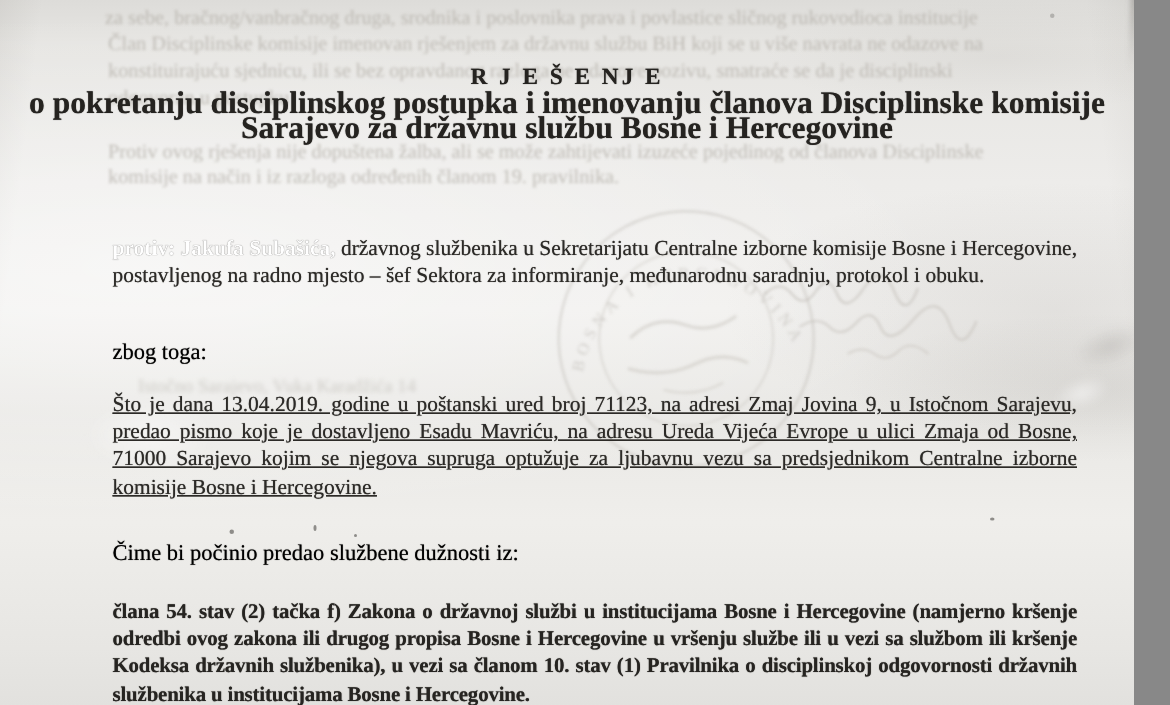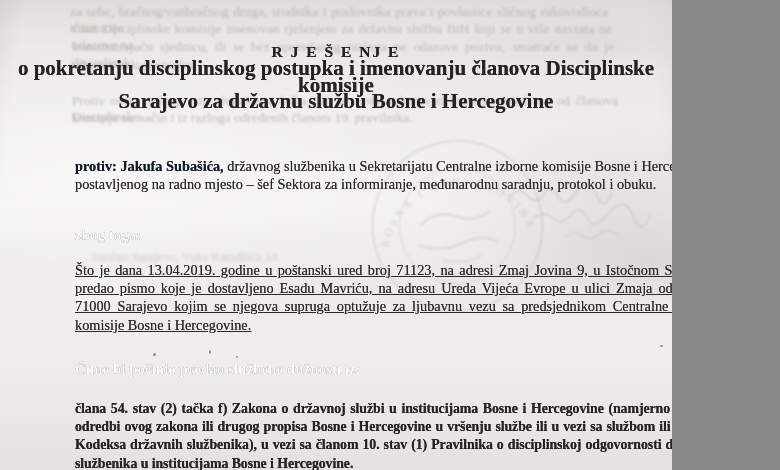--- a/index.html
+++ b/index.html
@@ -1,18 +1,18 @@
 <!DOCTYPE html>
 <html><head>
 <meta charset="utf-8">
 <style>
   html,body{margin:0;padding:0;background:#888;}
   .page{
     position:relative;
-    width:672px;height:470px;
+    width:756px;height:470px;
     overflow:hidden;
     font-family:"Liberation Serif","DejaVu Serif",serif;
     -webkit-font-smoothing:antialiased;
   }
   .paper-bg{
     position:absolute;inset:0;
     background:
       radial-gradient(120% 60% at 12% 38%, rgba(255,255,255,0.50), rgba(255,255,255,0) 60%),
       radial-gradient(42% 26% at 93% 44%, rgba(118,113,106,0.12), rgba(118,113,106,0) 70%),
       radial-gradient(30% 14% at 97% 55%, rgba(110,105,98,0.10), rgba(110,105,98,0) 75%),
@@ -63,24 +63,24 @@
   .subtitle{
     position:absolute;top:60px;left:0;right:0;text-align:center;
     font-weight:700;font-size:21px;line-height:16.5px;color:#252320;
     text-shadow:0 0 .6px rgba(37,35,32,.85);
   }
   .body-par{
     position:absolute;left:75px;width:643px;margin:0;
     font-size:14.3px;line-height:17.8px;text-align:justify;
   }
   .p-protiv{top:158px;}
-  .p-protiv .lead{font-weight:700;color:#0f172a;}
+  .p-protiv .lead{font-weight:700;color:#ffffff;}
   .lbl{
     position:absolute;left:75px;margin:0;
-    font-weight:700;font-size:15px;color:#ffffff;
+    font-weight:400;font-size:15px;color:#000000;
     text-shadow:0 0 .6px rgba(37,35,32,.85);
   }
   .lbl-zbog{top:227px;}
   .lbl-cime{top:361px;}
   .p-sto{top:261px;line-height:18.2px;text-decoration:underline;}
   .p-clana{
     top:400px;font-weight:700;color:#262421;
     font-size:13.9px;line-height:18.2px;letter-spacing:-0.1px;
     text-shadow:0 0 .6px rgba(38,36,33,.85);
   }

